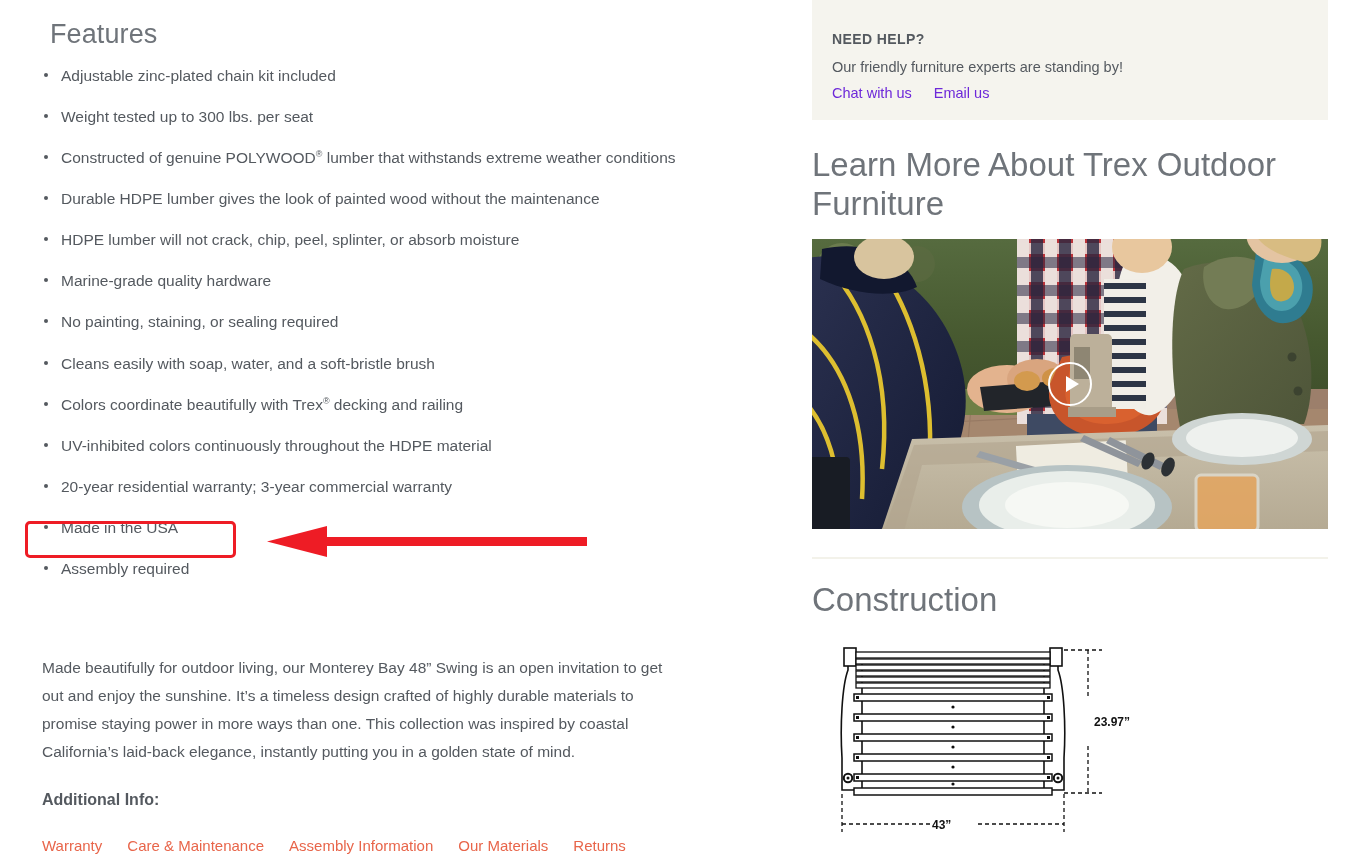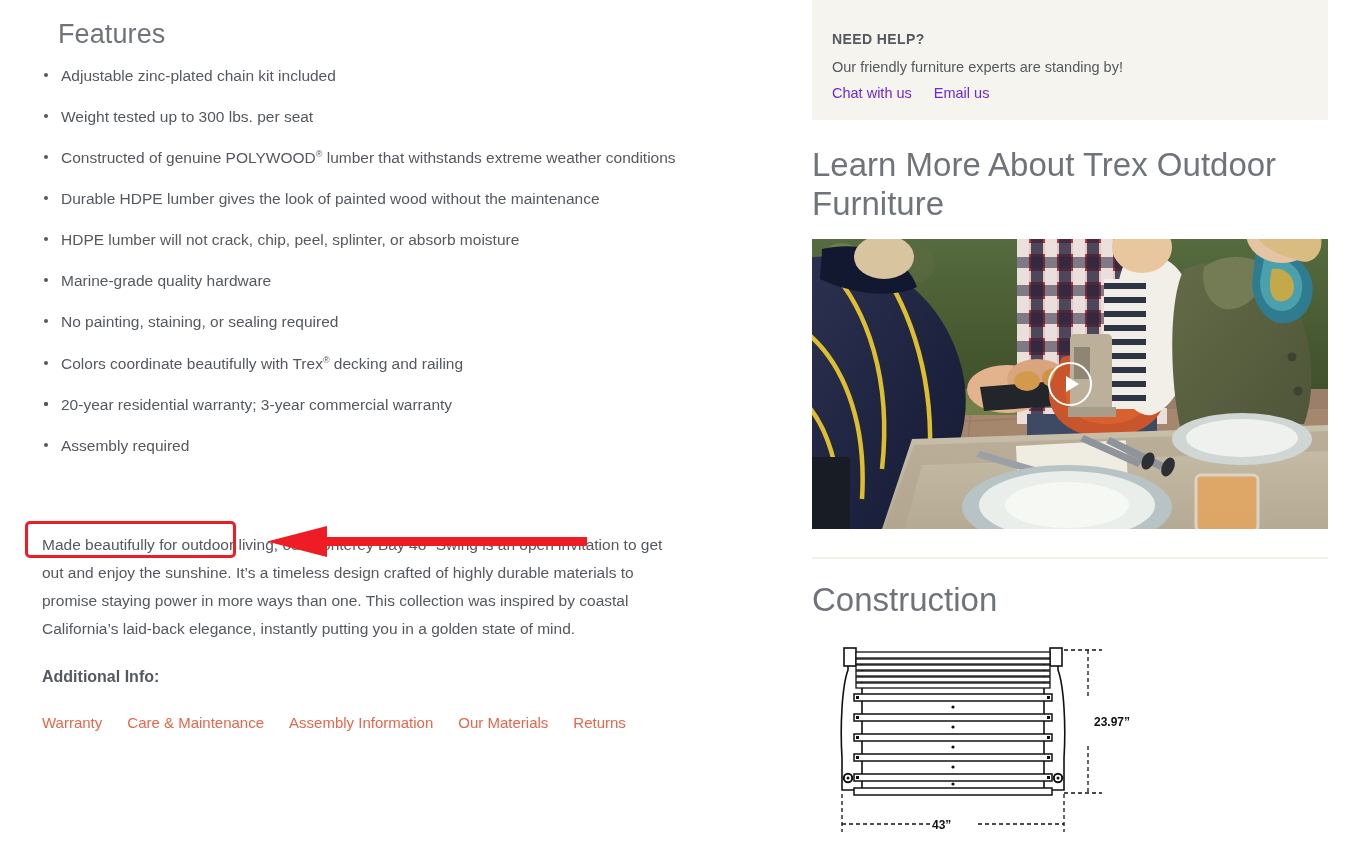--- a/index.html
+++ b/index.html
@@ -21,21 +21,21 @@
   .left-col {
     position: absolute;
     left: 42px; top: 0px;
     width: 700px;
   }
   .section-heading {
     font-size: 27px;
     font-weight: 400;
     color: #6f747a;
     letter-spacing: .1px;
-    margin: 18px 0 14px 16px;
+    margin: 18px 0 14px 8px;
     line-height: 1.2;
   }
   .feature-list {
     list-style: none;
     margin: 0; padding: 0;
   }
   .feature-list li {
     position: relative;
     padding-left: 19px;
     font-size: 15.5px;
@@ -173,23 +173,25 @@
     <h2 class="section-heading">Features</h2>
 
     <ul class="feature-list">
       <li><span class="bullet"></span><span>Adjustable zinc-plated chain kit included</span></li>
       <li><span class="bullet"></span><span>Weight tested up to 300 lbs. per seat</span></li>
       <li><span class="bullet"></span><span>Constructed of genuine POLYWOOD<sup class="reg">®</sup> lumber that withstands extreme weather conditions</span></li>
       <li><span class="bullet"></span><span>Durable HDPE lumber gives the look of painted wood without the maintenance</span></li>
       <li><span class="bullet"></span><span>HDPE lumber will not crack, chip, peel, splinter, or absorb moisture</span></li>
       <li><span class="bullet"></span><span>Marine-grade quality hardware</span></li>
       <li><span class="bullet"></span><span>No painting, staining, or sealing required</span></li>
+      <li><span class="bullet"></span><span>Cleans easily with soap, water, and a soft-bristle brush</span></li>
       <li><span class="bullet"></span><span>Colors coordinate beautifully with Trex<sup class="reg">®</sup> decking and railing</span></li>
-      <li><span class="bullet"></span></li>
+      <li><span class="bullet"></span><span>UV-inhibited colors continuously throughout the HDPE material</span></li>
       <li><span class="bullet"></span><span>20-year residential warranty; 3-year commercial warranty</span></li>
+      <li><span class="bullet"></span><span>Made in the USA</span></li>
       <li><span class="bullet"></span><span>Assembly required</span></li>
     </ul>
 
     <div style="height:56px"></div>
 
     <p class="desc-para">Made beautifully for outdoor living, our Monterey Bay 48” Swing is an open invitation to get out and enjoy the sunshine. It’s a timeless design crafted of highly durable materials to promise staying power in more ways than one. This collection was inspired by coastal California’s laid-back elegance, instantly putting you in a golden state of mind.</p>
 
     <div class="addl-label">Additional Info:</div>
 
     <div class="addl-links">

